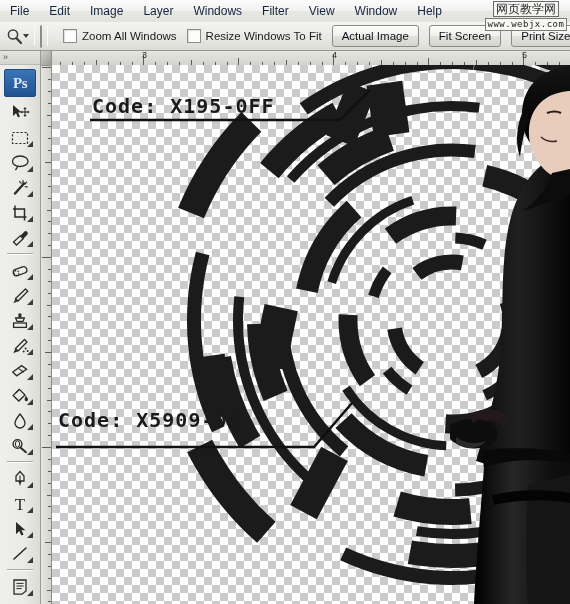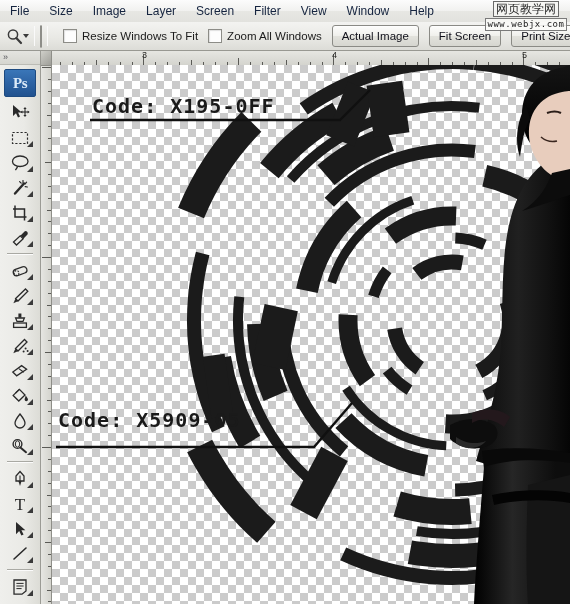--- a/index.html
+++ b/index.html
@@ -157,24 +157,24 @@
     font-family:"DejaVu Sans",sans-serif;
   }
 </style>
 </head>
 <body>
 
 <div id="app">
 
   <div class="menubar">
     <div class="menu-item">File</div>
-    <div class="menu-item">Size</div>
+    <div class="menu-item">Edit</div>
     <div class="menu-item">Image</div>
     <div class="menu-item">Layer</div>
-    <div class="menu-item">Screen</div>
+    <div class="menu-item">Windows</div>
     <div class="menu-item">Filter</div>
     <div class="menu-item">View</div>
     <div class="menu-item">Window</div>
     <div class="menu-item">Help</div>
   </div>
 
   <div class="optionsbar">
 
     <div class="ob-tool">
       <svg width="17" height="17" viewBox="0 0 17 17">
@@ -197,26 +197,26 @@
           <line x1="9.8" y1="9.6" x2="14" y2="14" stroke="#2e2e2e" stroke-width="2" stroke-linecap="round"></line>
         </svg>
       </div>
 
     </div>
 
     <div class="ob-sep"></div>
 
     <div class="cb-wrap">
       <span class="cb"></span>
-      <span class="cb-lbl">Resize Windows To Fit</span>
+      <span class="cb-lbl">Zoom All Windows</span>
     </div>
 
     <div class="cb-wrap">
       <span class="cb"></span>
-      <span class="cb-lbl">Zoom All Windows</span>
+      <span class="cb-lbl">Resize Windows To Fit</span>
     </div>
 
     <div class="pbtn">Actual Image</div>
     <div class="pbtn">Fit Screen</div>
     <div class="pbtn">Print Size</div>
   </div>
 
   <div class="wm-top">
     <div class="cn">网页教学网</div>
     <div class="en">www.webjx.com</div>

